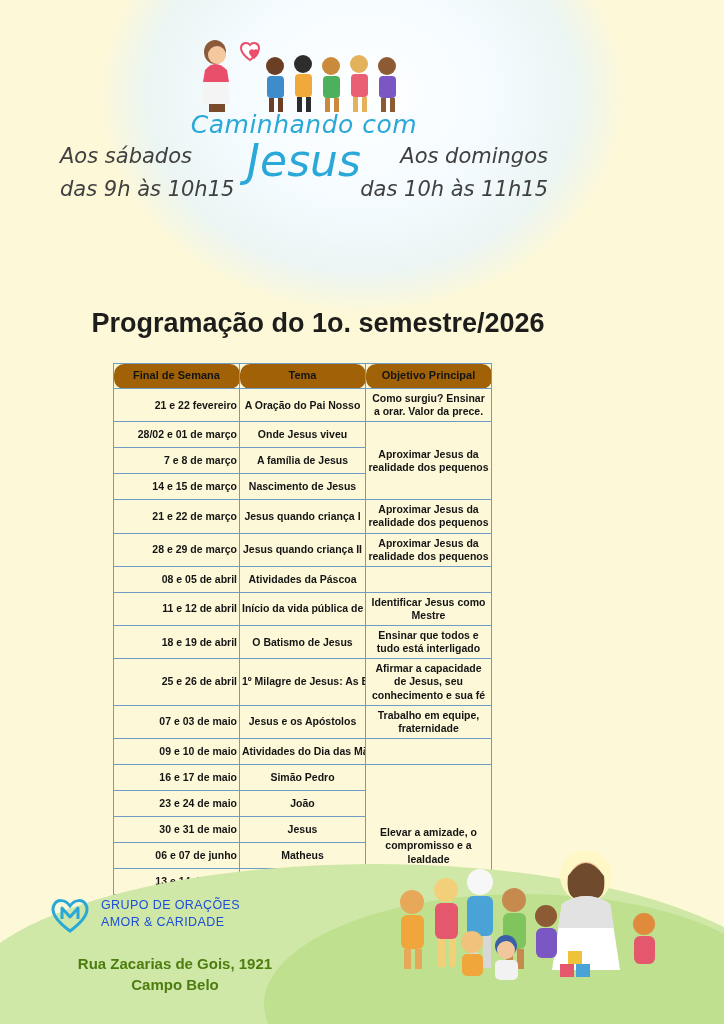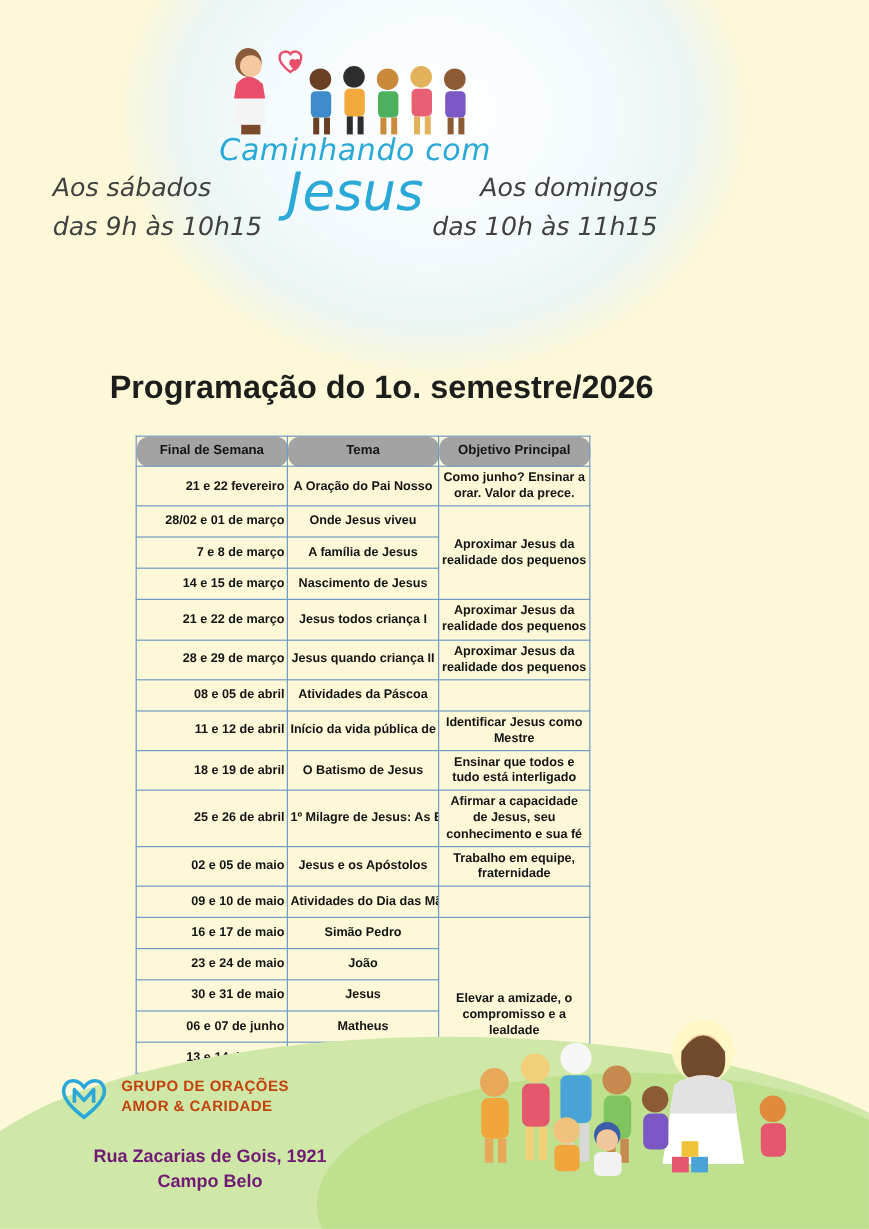--- a/index.html
+++ b/index.html
@@ -24,25 +24,24 @@
     width: 520px;
     height: 430px;
     border-radius: 50%;
     background: radial-gradient(ellipse at center, #ffffff 0%, #f4fbff 38%, rgba(229,244,252,0.75) 58%, rgba(253,248,216,0) 72%);
     pointer-events: none;
   }
 
   
   .header {
     position: absolute;
-    left: 0;
+    left: 16px;
     top: 0;
     width: 576px;
     height: 250px;
-    padding-left: 16px;
   }
   .logo-art {
     position: absolute;
     left: 50%;
     transform: translateX(-50%);
     top: 22px;
     width: 250px;
     height: 100px;
   }
   .logo-title {
@@ -110,21 +109,21 @@
   table.prog th, table.prog td {
     border: 1px solid #6f9bc4;
     font-size: 10.5px;
     color: #141414;
     text-align: center;
     vertical-align: middle;
     padding: 3px 2px;
     line-height: 1.25;
   }
   table.prog th {
-    background: #a3a3a3;
+    background: #a16207;
     font-weight: bold;
     font-size: 11px;
     height: 18px;
     border-radius: 10px;
   }
   table.prog td {
     height: 19px;
   }
   table.prog td.date { font-weight: bold; width: 118px; text-align: right; }
   table.prog td.theme { font-weight: bold; width: 173px; }
@@ -156,35 +155,34 @@
 
   .brand {
     position: absolute;
     left: 48px;
     bottom: 90px;
     display: flex;
     align-items: center;
     gap: 9px;
   }
   .brand-text {
-    color: #c2410c;
+    color: #1d4ed8;
     font-size: 12.5px;
     line-height: 1.35;
     letter-spacing: 0.4px;
-    font-weight: bold;
   }
   .address {
     position: absolute;
     left: 30px;
     bottom: 28px;
     width: 290px;
     text-align: center;
     font-size: 15px;
     font-weight: bold;
-    color: #701a75;
+    color: #4d7c0f;
     line-height: 1.45;
   }
 
   .art-people {
     position: absolute;
     right: 30px;
     bottom: 30px;
     width: 340px;
     height: 170px;
   }
@@ -263,38 +261,38 @@
       <tr>
         <th>Final de Semana</th>
         <th>Tema</th>
         <th>Objetivo Principal</th>
       </tr>
     </thead>
     <tbody id="table-body">
         <tr>
           <td class="date">21 e 22 fevereiro</td>
           <td class="theme clip">A Oração do Pai Nosso</td>
-          <td class="goal">Como junho? Ensinar a orar. Valor da prece.</td>
+          <td class="goal">Como surgiu? Ensinar a orar. Valor da prece.</td>
         </tr>
         <tr>
           <td class="date">28/02 e 01 de março</td>
           <td class="theme clip">Onde Jesus viveu</td>
           <td class="goal" rowspan="3">Aproximar Jesus da realidade dos pequenos</td>
         </tr>
         <tr>
           <td class="date">7 e 8 de março</td>
           <td class="theme clip">A família de Jesus</td>
         </tr>
         <tr>
           <td class="date">14 e 15 de março</td>
           <td class="theme clip">Nascimento de Jesus</td>
         </tr>
         <tr>
           <td class="date">21 e 22 de março</td>
-          <td class="theme clip">Jesus todos criança I</td>
+          <td class="theme clip">Jesus quando criança I</td>
           <td class="goal">Aproximar Jesus da realidade dos pequenos</td>
         </tr>
         <tr>
           <td class="date">28 e 29 de março</td>
           <td class="theme clip">Jesus quando criança II</td>
           <td class="goal">Aproximar Jesus da realidade dos pequenos</td>
         </tr>
         <tr>
           <td class="date">08 e 05 de abril</td>
           <td class="theme clip">Atividades da Páscoa</td>
@@ -309,21 +307,21 @@
           <td class="date">18 e 19 de abril</td>
           <td class="theme clip">O Batismo de Jesus</td>
           <td class="goal">Ensinar que todos e tudo está interligado</td>
         </tr>
         <tr>
           <td class="date">25 e 26 de abril</td>
           <td class="theme clip">1º Milagre de Jesus: As Bodas de Caná</td>
           <td class="goal">Afirmar a capacidade de Jesus, seu conhecimento e sua fé</td>
         </tr>
         <tr>
-          <td class="date">02 e 05 de maio</td>
+          <td class="date">07 e 03 de maio</td>
           <td class="theme clip">Jesus e os Apóstolos</td>
           <td class="goal">Trabalho em equipe, fraternidade</td>
         </tr>
         <tr>
           <td class="date">09 e 10 de maio</td>
           <td class="theme clip">Atividades do Dia das Mães</td>
           <td class="goal"></td>
         </tr>
         <tr>
           <td class="date">16 e 17 de maio</td>

